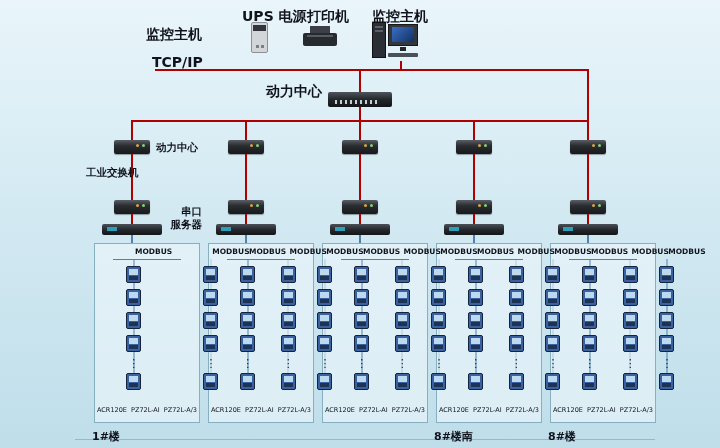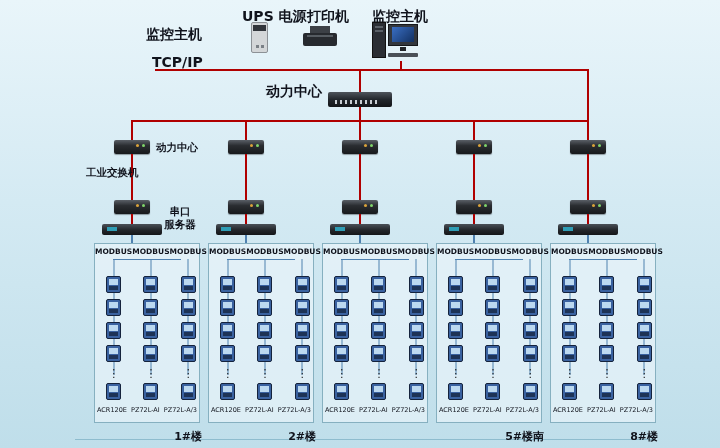--- a/index.html
+++ b/index.html
@@ -55,30 +55,30 @@
   .serial { position:absolute; left:10px; top:84px; width:60px; height:11px; border-radius:2px;
             background:linear-gradient(180deg,#4a5057 0%,#23262a 55%,#141619 100%); }
   .serial::after { content:""; position:absolute; left:5px; top:3px; width:10px; height:4px; background:#2f9db5; }
   .link3 { position:absolute; left:39px; top:95px; width:2px; height:8px; background:var(--blue); }
   .meterbox { position:absolute; left:2px; top:103px; width:106px; height:180px;
               border:1px solid #86b0c0; background:rgba(238,247,251,.6); }
   .hconn { position:absolute; left:18px; right:18px; top:15px; height:1px; background:var(--blue); }
   .cols { display:flex; }
   .mcol { flex:1; position:relative; display:flex; flex-direction:column; align-items:center; padding-top:2px; }
   .vl { position:absolute; left:50%; transform:translateX(-50%); top:15px; width:1px; height:116px; background:var(--blue); }
-  .modbus { position:relative; z-index:1; font-size:7.5px; font-weight:700; line-height:12px; margin-bottom:18px; }
+  .modbus { position:relative; z-index:1; font-size:7.5px; font-weight:700; line-height:12px; margin-bottom:8px;padding-left:40px; }
   .meter { position:relative; z-index:1; width:15px; height:17px; margin-bottom:6px;
            background:#3a62a0; border:1px solid #15233c; border-radius:2px; }
   .meter::before { content:""; position:absolute; left:2px; right:2px; top:2px; height:6px; background:#bcd9f0; }
   .meter::after { content:""; position:absolute; left:2px; right:2px; bottom:2px; height:4px; background:#1d3356; }
   .dots { position:relative; z-index:1; font-size:11px; line-height:11px; margin-bottom:4px; color:#222; }
   .models { position:absolute; left:2px; right:2px; bottom:8px; display:flex; justify-content:space-between;
             font-size:6.5px; white-space:nowrap; color:#10131c; }
-  .building { position:absolute; top:289px; left:0; width:100%; text-align:right; font-size:11px; font-weight:700; }
-  .two-line { position:absolute; left:158px; top:205px; width:44px; text-align:center;
+  .building { position:absolute; top:289px; left:0; width:100%; text-align:left; font-size:11px; font-weight:700; }
+  .two-line { position:absolute; left:158px; top:205px; width:44px; text-align:right;
               font-size:10.5px; font-weight:600; line-height:13px; }
 </style>
 </head>
 <body>
 
 <div class="stage">
 
   <div class="hline" style="left:155px;top:69px;width:434px;"></div>
   <div class="vred" style="left:400px;top:61px;height:8px;"></div>
   <div class="vred" style="left:359px;top:71px;height:21px;"></div>
@@ -203,122 +203,121 @@
           <div class="dots">⋮</div>
           <div class="meter"></div>
         </div>
       </div>
       <div class="models">
         <span>ACR120E</span>
         <span>PZ72L-AI</span>
         <span>PZ72L-A/3</span>
       </div>
     </div>
-    <div class="building">2#楼</div>
-  </div>
-
-  <div class="branch">
-    <div class="drop"></div>
-    <div class="transceiver t1"></div>
-    <div class="fiberline"></div>
-    <div class="transceiver t2"></div>
-    <div class="link2"></div>
-    <div class="serial"></div>
-    <div class="link3"></div>
-    <div class="meterbox">
-      <div class="hconn"></div>
-      <div class="cols">
-        <div class="mcol">
-          <div class="vl"></div>
-          <div class="modbus">MODBUS</div>
-          <div class="meter"></div>
-          <div class="meter"></div>
-          <div class="meter"></div>
-          <div class="meter"></div>
-          <div class="dots">⋮</div>
-          <div class="meter"></div>
-        </div>
-        <div class="mcol">
-          <div class="vl"></div>
-          <div class="modbus">MODBUS</div>
-          <div class="meter"></div>
-          <div class="meter"></div>
-          <div class="meter"></div>
-          <div class="meter"></div>
-          <div class="dots">⋮</div>
-          <div class="meter"></div>
-        </div>
-        <div class="mcol">
-          <div class="vl"></div>
-          <div class="modbus">MODBUS</div>
-          <div class="meter"></div>
-          <div class="meter"></div>
-          <div class="meter"></div>
-          <div class="meter"></div>
-          <div class="dots">⋮</div>
-          <div class="meter"></div>
-        </div>
-      </div>
-      <div class="models">
-        <span>ACR120E</span>
-        <span>PZ72L-AI</span>
-        <span>PZ72L-A/3</span>
-      </div>
-    </div>
-  </div>
-
-  <div class="branch">
-    <div class="drop"></div>
-    <div class="transceiver t1"></div>
-    <div class="fiberline"></div>
-    <div class="transceiver t2"></div>
-    <div class="link2"></div>
-    <div class="serial"></div>
-    <div class="link3"></div>
-    <div class="meterbox">
-      <div class="hconn"></div>
-      <div class="cols">
-        <div class="mcol">
-          <div class="vl"></div>
-          <div class="modbus">MODBUS</div>
-          <div class="meter"></div>
-          <div class="meter"></div>
-          <div class="meter"></div>
-          <div class="meter"></div>
-          <div class="dots">⋮</div>
-          <div class="meter"></div>
-        </div>
-        <div class="mcol">
-          <div class="vl"></div>
-          <div class="modbus">MODBUS</div>
-          <div class="meter"></div>
-          <div class="meter"></div>
-          <div class="meter"></div>
-          <div class="meter"></div>
-          <div class="dots">⋮</div>
-          <div class="meter"></div>
-        </div>
-        <div class="mcol">
-          <div class="vl"></div>
-          <div class="modbus">MODBUS</div>
-          <div class="meter"></div>
-          <div class="meter"></div>
-          <div class="meter"></div>
-          <div class="meter"></div>
-          <div class="dots">⋮</div>
-          <div class="meter"></div>
-        </div>
-      </div>
-      <div class="models">
-        <span>ACR120E</span>
-        <span>PZ72L-AI</span>
-        <span>PZ72L-A/3</span>
-      </div>
-    </div>
-    <div class="building">5#楼南</div>
+  </div>
+
+  <div class="branch">
+    <div class="drop"></div>
+    <div class="transceiver t1"></div>
+    <div class="fiberline"></div>
+    <div class="transceiver t2"></div>
+    <div class="link2"></div>
+    <div class="serial"></div>
+    <div class="link3"></div>
+    <div class="meterbox">
+      <div class="hconn"></div>
+      <div class="cols">
+        <div class="mcol">
+          <div class="vl"></div>
+          <div class="modbus">MODBUS</div>
+          <div class="meter"></div>
+          <div class="meter"></div>
+          <div class="meter"></div>
+          <div class="meter"></div>
+          <div class="dots">⋮</div>
+          <div class="meter"></div>
+        </div>
+        <div class="mcol">
+          <div class="vl"></div>
+          <div class="modbus">MODBUS</div>
+          <div class="meter"></div>
+          <div class="meter"></div>
+          <div class="meter"></div>
+          <div class="meter"></div>
+          <div class="dots">⋮</div>
+          <div class="meter"></div>
+        </div>
+        <div class="mcol">
+          <div class="vl"></div>
+          <div class="modbus">MODBUS</div>
+          <div class="meter"></div>
+          <div class="meter"></div>
+          <div class="meter"></div>
+          <div class="meter"></div>
+          <div class="dots">⋮</div>
+          <div class="meter"></div>
+        </div>
+      </div>
+      <div class="models">
+        <span>ACR120E</span>
+        <span>PZ72L-AI</span>
+        <span>PZ72L-A/3</span>
+      </div>
+    </div>
+  </div>
+
+  <div class="branch">
+    <div class="drop"></div>
+    <div class="transceiver t1"></div>
+    <div class="fiberline"></div>
+    <div class="transceiver t2"></div>
+    <div class="link2"></div>
+    <div class="serial"></div>
+    <div class="link3"></div>
+    <div class="meterbox">
+      <div class="hconn"></div>
+      <div class="cols">
+        <div class="mcol">
+          <div class="vl"></div>
+          <div class="modbus">MODBUS</div>
+          <div class="meter"></div>
+          <div class="meter"></div>
+          <div class="meter"></div>
+          <div class="meter"></div>
+          <div class="dots">⋮</div>
+          <div class="meter"></div>
+        </div>
+        <div class="mcol">
+          <div class="vl"></div>
+          <div class="modbus">MODBUS</div>
+          <div class="meter"></div>
+          <div class="meter"></div>
+          <div class="meter"></div>
+          <div class="meter"></div>
+          <div class="dots">⋮</div>
+          <div class="meter"></div>
+        </div>
+        <div class="mcol">
+          <div class="vl"></div>
+          <div class="modbus">MODBUS</div>
+          <div class="meter"></div>
+          <div class="meter"></div>
+          <div class="meter"></div>
+          <div class="meter"></div>
+          <div class="dots">⋮</div>
+          <div class="meter"></div>
+        </div>
+      </div>
+      <div class="models">
+        <span>ACR120E</span>
+        <span>PZ72L-AI</span>
+        <span>PZ72L-A/3</span>
+      </div>
+    </div>
+    <div class="building">8#楼南</div>
   </div>
 
   <div class="branch">
     <div class="drop"></div>
     <div class="transceiver t1"></div>
     <div class="fiberline"></div>
     <div class="transceiver t2"></div>
     <div class="link2"></div>
     <div class="serial"></div>
     <div class="link3"></div>

